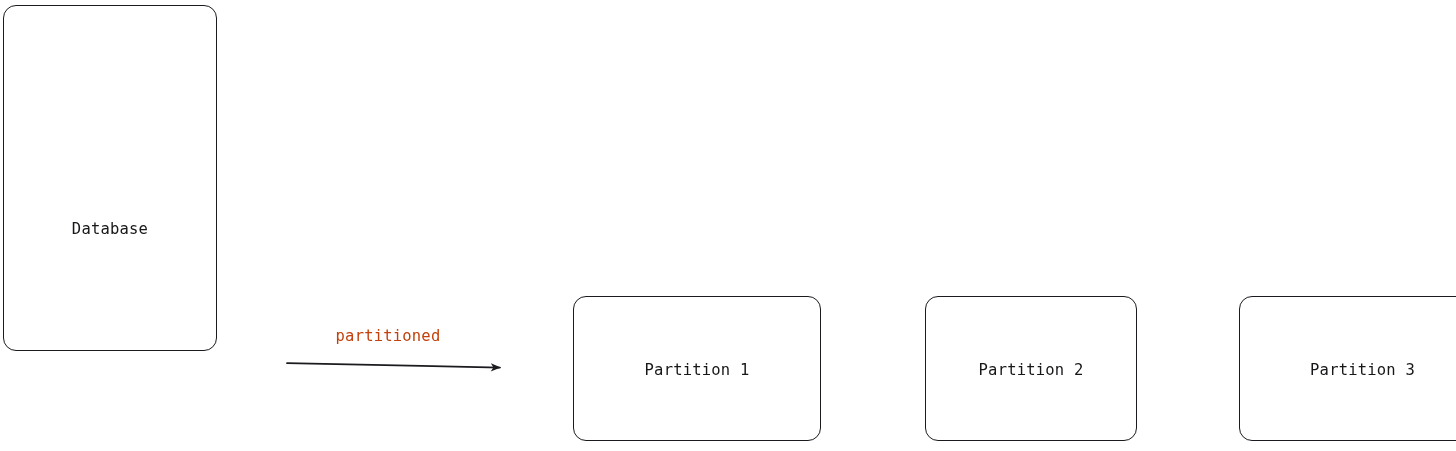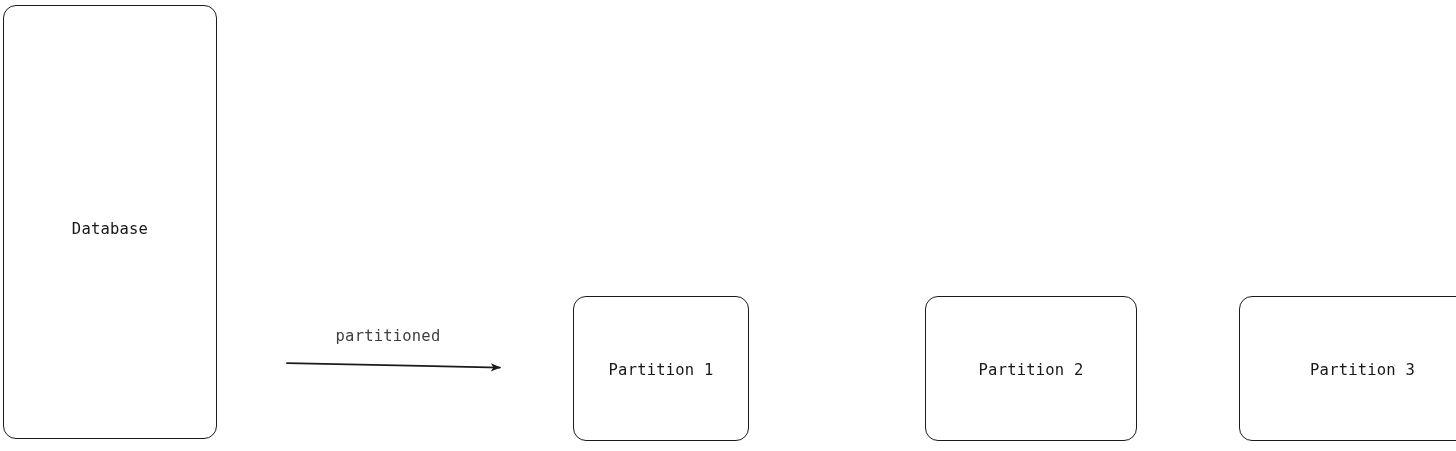--- a/index.html
+++ b/index.html
@@ -34,34 +34,34 @@
     letter-spacing: 0.2px;
     color: #17171a;
     white-space: nowrap;
     user-select: none;
   }
   
   #node-database {
     left: 3px;
     top: 5px;
     width: 214px;
-    height: 434px;
+    height: 346px;
   }
   
   #node-database .node-label {
     position: absolute;
     left: 0;
     right: 0;
     top: 214px;
     text-align: center;
   }
   #node-partition-1 {
     left: 573px;
     top: 296px;
-    width: 176px;
+    width: 248px;
     height: 145px;
     padding-left: 28px;
   }
   #node-partition-2 {
     left: 925px;
     top: 296px;
     width: 212px;
     height: 145px;
     text-decoration: underline;
   }
@@ -89,21 +89,21 @@
   }
   #edge-label-partitioned {
     position: absolute;
     left: 276px;
     top: 327px;
     width: 224px;
     text-align: center;
     font-family: "DejaVu Sans Mono", "Liberation Mono", monospace;
     font-size: 15.5px;
     letter-spacing: 0.2px;
-    color: #404040;
+    color: #c2410c;
     white-space: nowrap;
     user-select: none;
   }
 </style>
 </head>
 <body>
 
 <div id="canvas">
 
   <svg id="edge-layer" viewBox="0 0 1456 451" width="1456" height="451" xmlns="http://www.w3.org/2000/svg">

